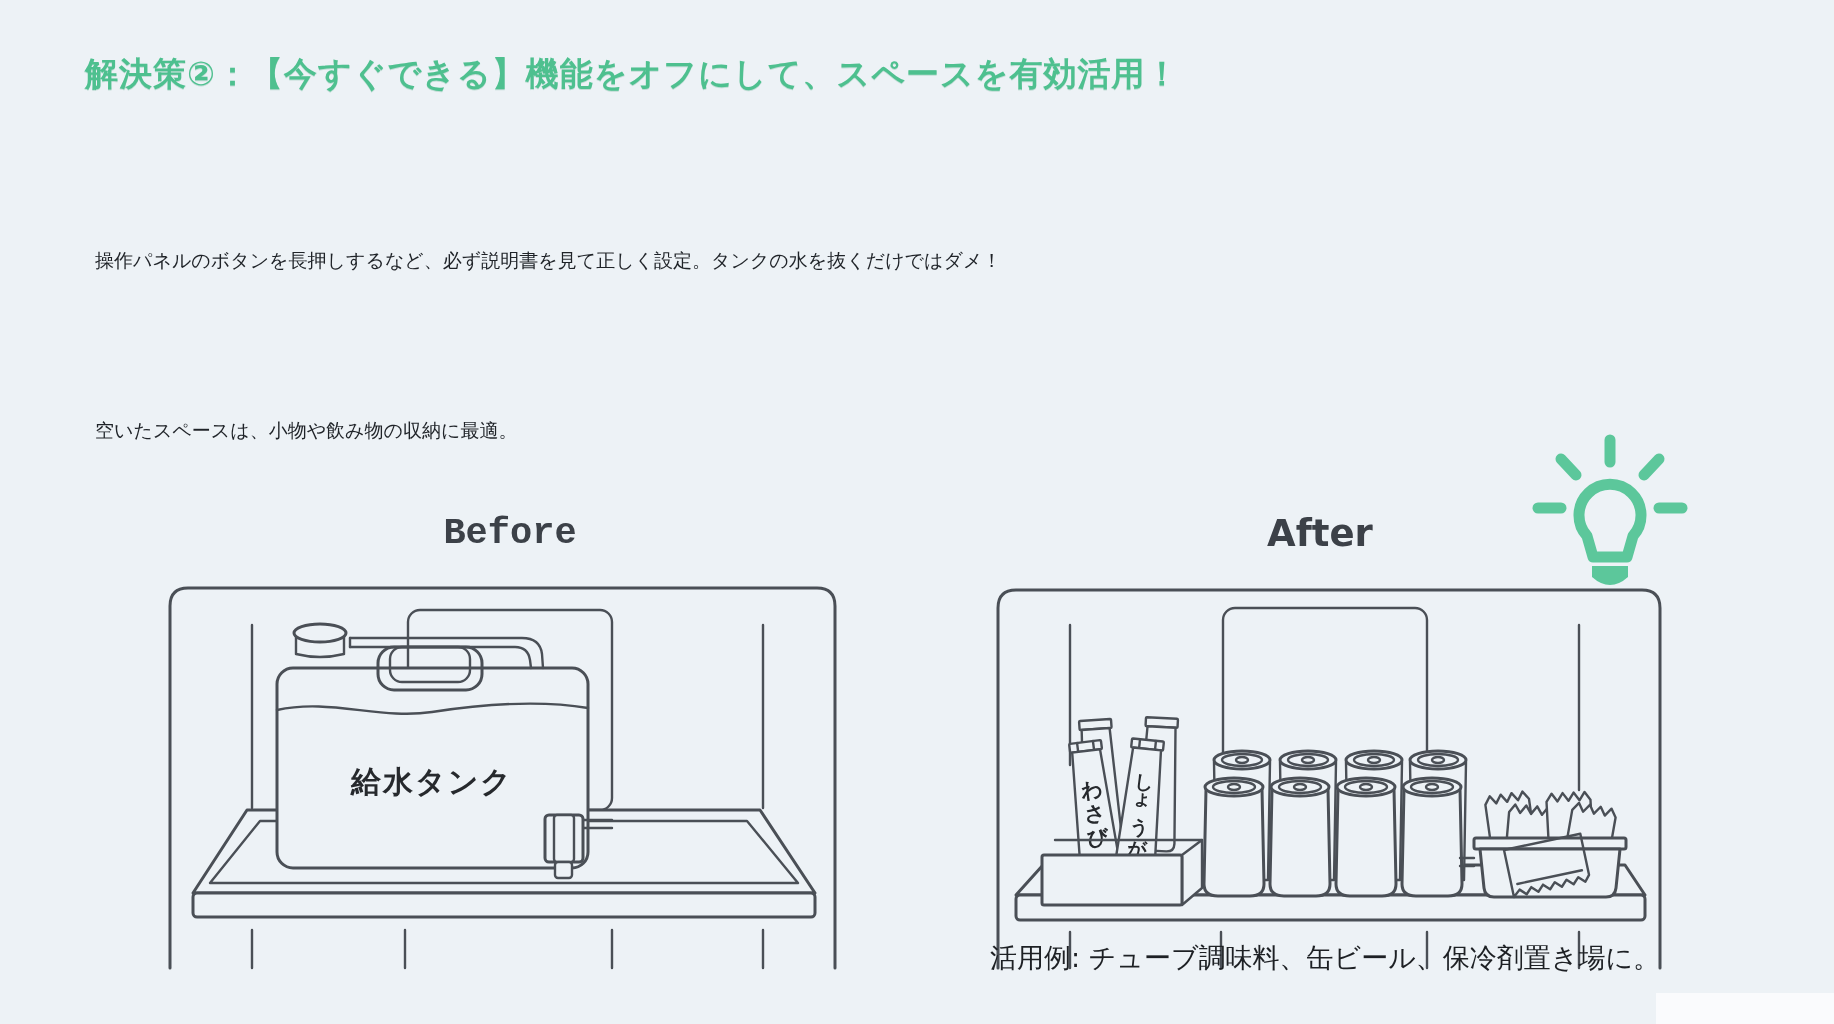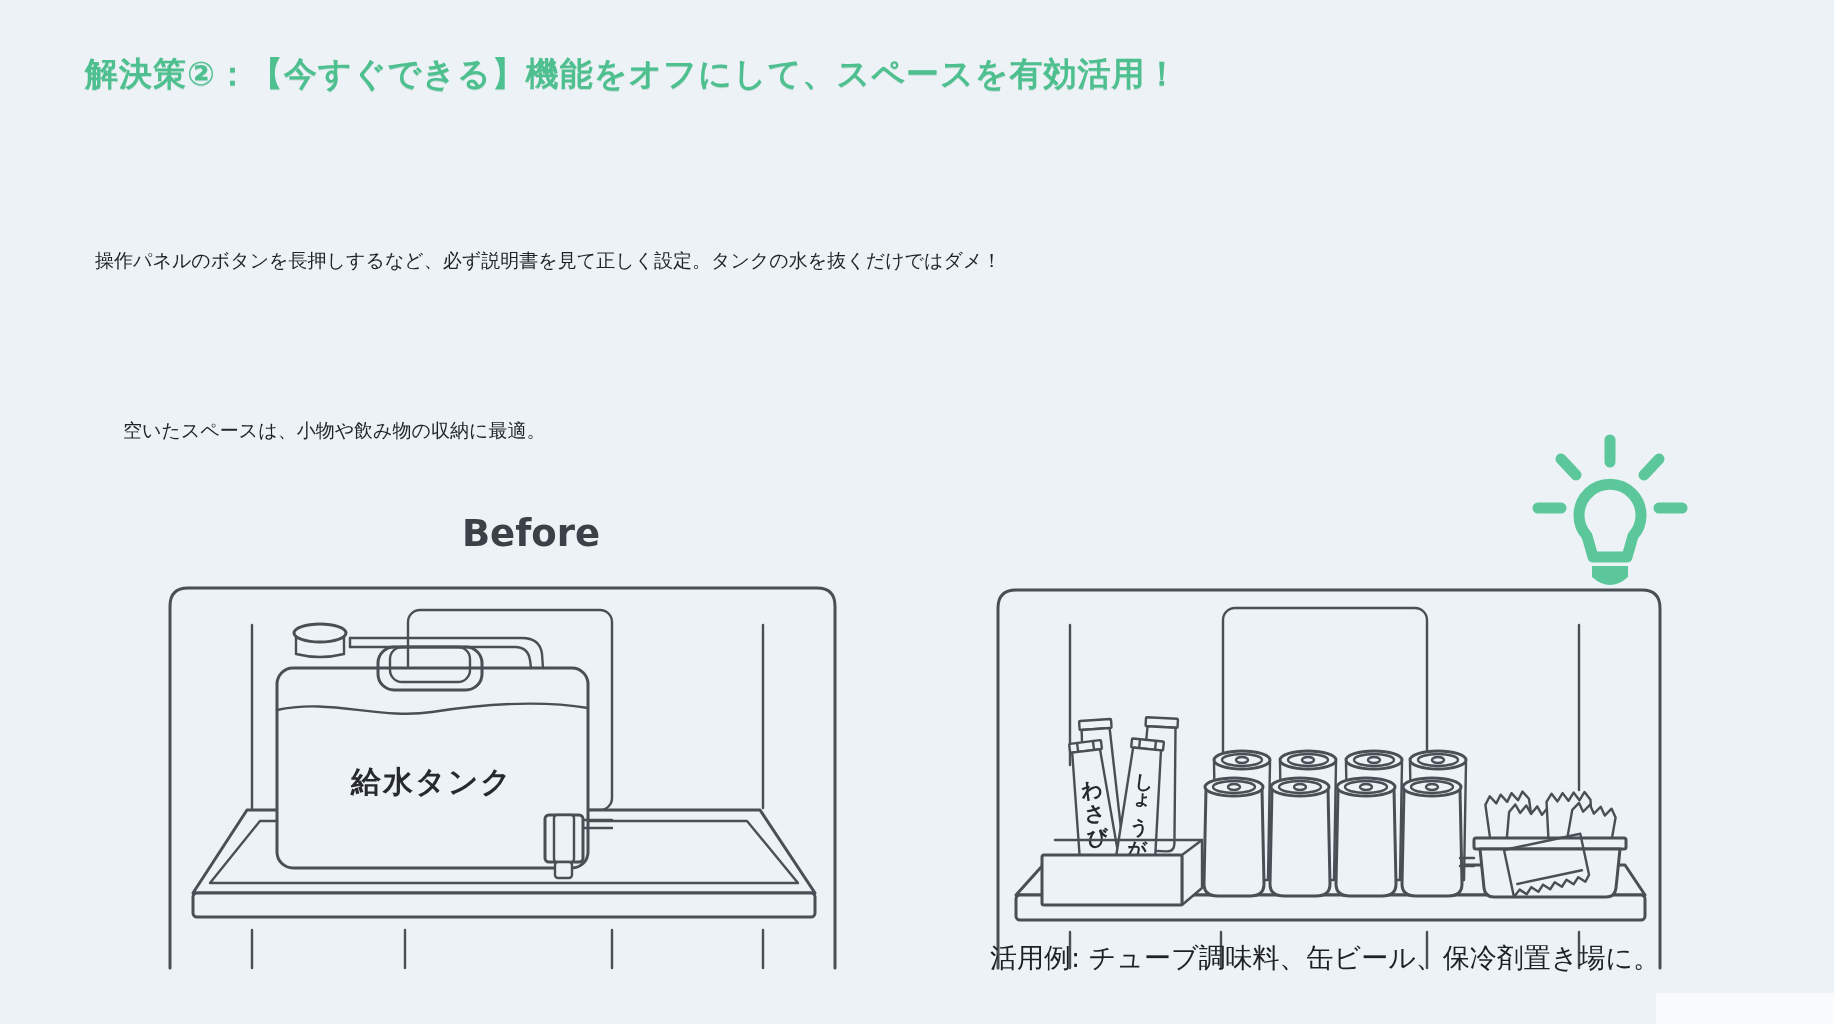--- a/index.html
+++ b/index.html
@@ -5,24 +5,24 @@
   html,body{margin:0;padding:0;}
   body{width:1834px;height:1024px;overflow:hidden;background:#edf2f6;
        font-family:"DejaVu Sans","Liberation Sans",sans-serif;}
   .stage{position:relative;width:1834px;height:1024px;background:#edf2f6;}
   .title{position:absolute;left:85px;top:52px;width:1600px;
          font-size:33px;font-weight:800;color:#4ec08f;letter-spacing:1px;
          text-shadow:0 1px 0 rgba(62,160,118,.25);white-space:nowrap;}
   .step-head{position:absolute;left:95px;font-size:33px;font-weight:800;color:#24272b;white-space:nowrap;}
   .step-body{position:absolute;left:95px;font-size:19px;font-weight:400;color:#1f2328;white-space:nowrap;}
   #step1-head{top:178px;} #step1-body{top:248px;}
-  #step2-head{top:338px;} #step2-body{top:418px;margin-left:28px;}
+  #step2-head{top:338px;} #step2-body{top:418px;}
   .panel-label{position:absolute;top:512px;width:240px;text-align:center;
                font-size:37px;font-weight:700;color:#3c4148;}
-  #before-label{left:411px;} #after-label{left:1200px;}
+  #before-label{left:390px;font-family:Liberation Mono, monospace;} #after-label{left:1200px;}
   .illus{position:absolute;width:700px;height:400px;top:580px;}
   #before-illus{left:150px;} #after-illus{left:990px;}
   #bulb{position:absolute;left:1528px;top:428px;width:164px;height:164px;}
   .caption{position:absolute;left:990px;top:940px;font-size:27px;font-weight:400;
            color:#1d2024;white-space:nowrap;}
   .corner-box{position:absolute;left:1656px;top:993px;width:178px;height:31px;background:#fafbfd;}
   svg{display:block;}
   .ln{fill:none;stroke:#4a4f56;stroke-width:3;stroke-linecap:round;stroke-linejoin:round;}
   .lnf{fill:#edf2f6;stroke:#4a4f56;stroke-width:3;stroke-linecap:round;stroke-linejoin:round;}
   .thin{stroke-width:2.4;}
@@ -32,20 +32,21 @@
 <body>
 
 <div class="stage">
 
   <div class="title">解決策②：【今すぐできる】機能をオフにして、スペースを有効活用！</div>
 
   <div id="step1-body" class="step-body">操作パネルのボタンを長押しするなど、必ず説明書を見て正しく設定。タンクの水を抜くだけではダメ！</div>
   <div id="step2-body" class="step-body">空いたスペースは、小物や飲み物の収納に最適。</div>
 
   <div id="before-label" class="panel-label">Before</div>
+  <div id="after-label" class="panel-label">After</div>
 
   <div id="bulb">
     <svg viewBox="0 0 164 164" width="164" height="164">
       <g stroke="#5cc79b" stroke-width="11" stroke-linecap="round" fill="none">
         <line x1="82" y1="12" x2="82" y2="34"></line>
         <line x1="33" y1="31" x2="48" y2="47"></line>
         <line x1="131" y1="31" x2="116" y2="47"></line>
         <line x1="10" y1="80" x2="33" y2="80"></line>
         <line x1="131" y1="80" x2="154" y2="80"></line>
         <path d="M59,108 A31,31 0 1 1 105,108 L99,129 L65,129 Z" stroke-linejoin="round"></path>

